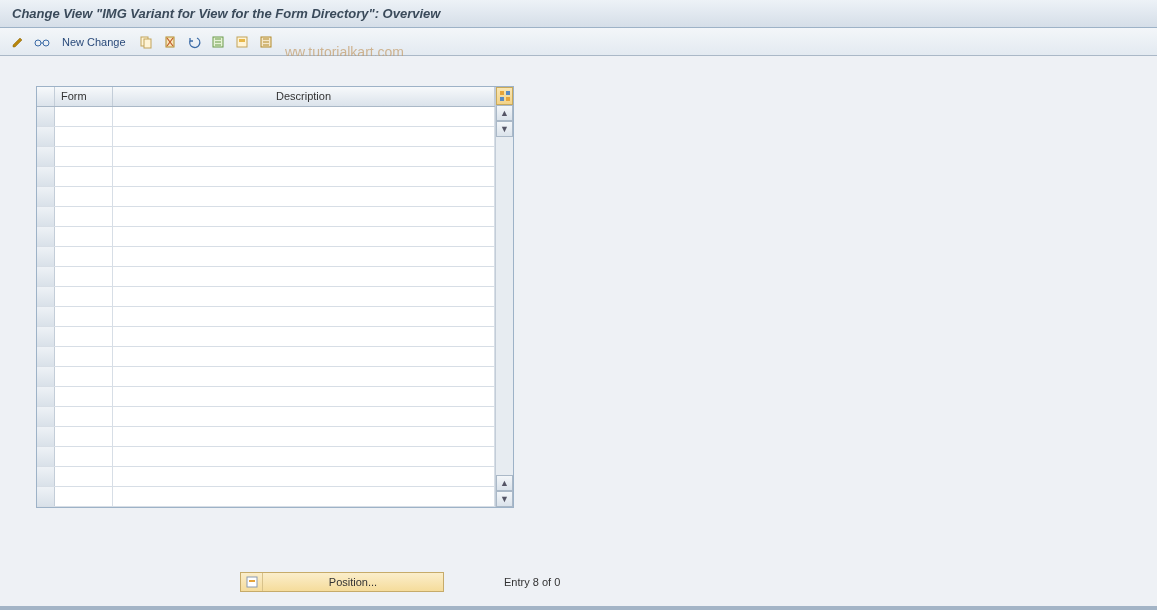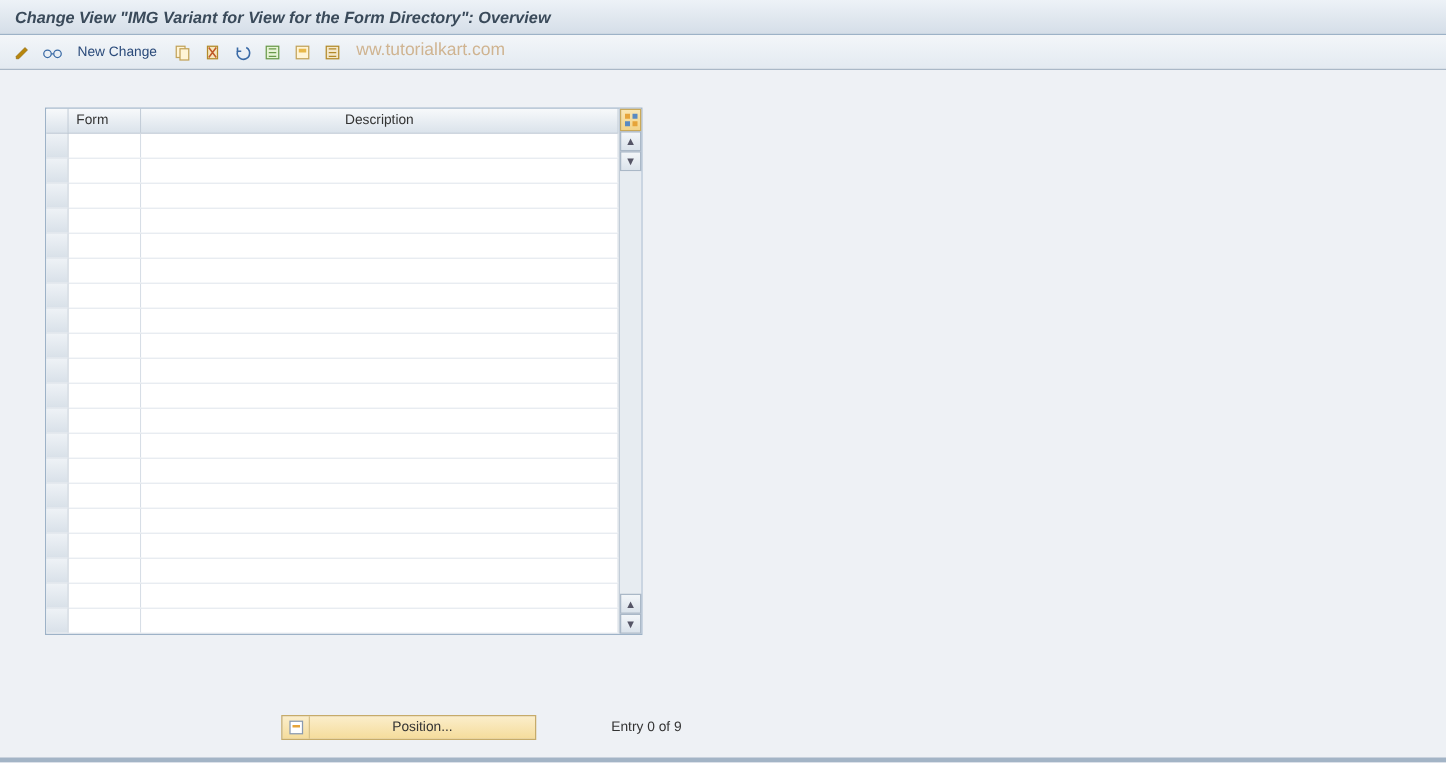--- a/index.html
+++ b/index.html
@@ -51,21 +51,21 @@
     }
     .toolbar .tb-text {
       color: #2a4a7a;
       font-size: 11px;
       padding: 2px 6px;
       cursor: pointer;
     }
     .watermark {
       position: absolute;
       left: 285px;
-      top: 3px;
+      top: 16px;
       font-size: 14px;
       color: #c49b67;
       opacity: 0.7;
       pointer-events: none;
     }
     
     .content-area {
       background: #eef1f5;
       padding: 30px 0 0 36px;
       height: calc(100% - 56px);
@@ -145,21 +145,21 @@
       cursor: pointer;
     }
     .vscroll .track {
       flex: 1;
       background: #e7ecf1;
     }
     
     
     .footer {
       position: absolute;
-      left: 225px;
+      left: 240px;
       bottom: 18px;
       display: flex;
       align-items: center;
       gap: 60px;
     }
     .position-btn {
       display: flex;
       align-items: center;
       background: linear-gradient(to bottom, #fbeecb 0%, #f5dc9b 100%);
       border: 1px solid #c6ab6a;
@@ -385,17 +385,17 @@
   <div class="footer">
     <div class="position-btn">
       <div class="icon-part">
         <svg width="14" height="14" viewBox="0 0 14 14">
             <rect x="2" y="2" width="10" height="10" fill="#fff" stroke="#8a9ab0"></rect>
             <rect x="4" y="5" width="6" height="2" fill="#e6a43a"></rect>
           </svg>
       </div>
       <div class="label-part">Position...</div>
     </div>
-    <span class="entry-text">Entry 0 of 9</span>
+    <span class="entry-text">Entry 8 of 0</span>
   </div>
 </div>
 
 <div class="bottom-border"></div>
 
 </body></html>

